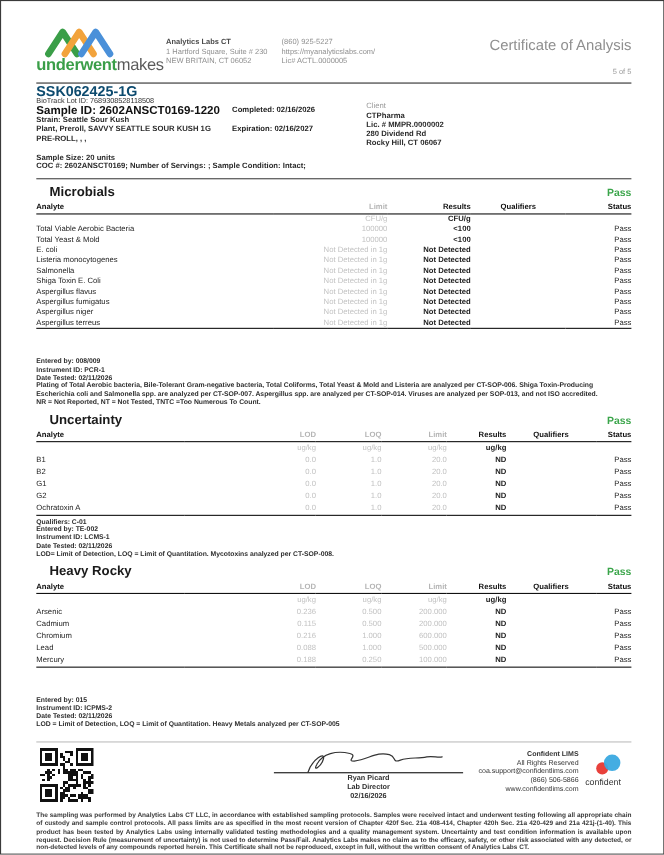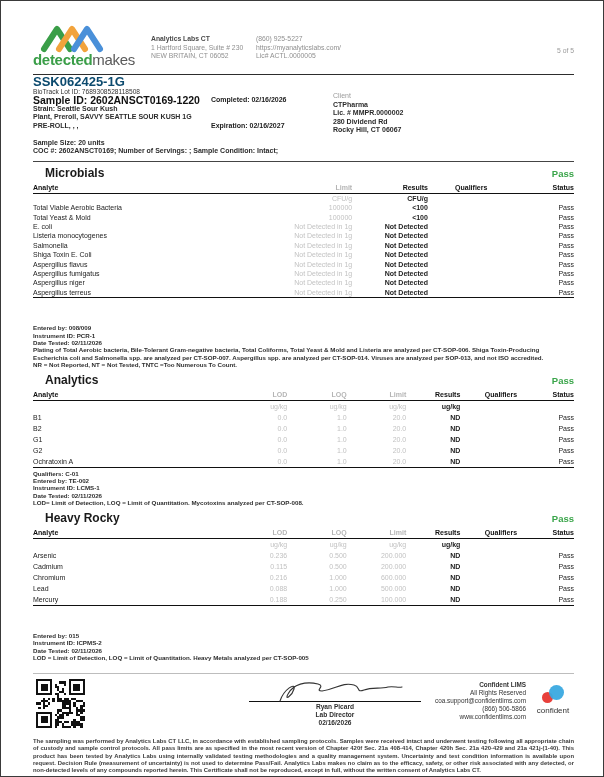--- a/index.html
+++ b/index.html
@@ -21,21 +21,21 @@
   .hdr-col .lab-name{color:#4a4a4a;font-weight:bold;}
   .hdr-right{margin-left:auto;text-align:right;margin-top:12px;}
   .coa-title{font-size:13.5px;color:#8f8f8f;}
   .page-ind{font-size:6.8px;color:#9a9a9a;margin-top:14px;}
   .rule-dark{border-top:1.6px solid #2d2d2d;margin-top:6px;}
   .rule-mid{border-top:1px solid #444;}
   
   .sample{position:relative;margin-top:3px;font-size:7px;line-height:8.6px;}
   .batch{font-size:13px;font-weight:bold;color:#0c4a6e;}
   .biotrack{font-size:6.6px;color:#333;margin-top:1px;}
-  .row-flex{display:flex;align-items:flex-end;}
+  .row-flex{display:flex;align-items:center;}
   .sample-id{font-size:10.5px;font-weight:bold;color:#111;width:178px;}
   .dates{font-weight:bold;color:#222;}
   .bold7{font-weight:bold;color:#2b2b2b;}
   .strain-block{width:178px;}
   .client{position:absolute;left:300px;top:14px;font-size:7px;line-height:8.6px;}
   .client-label{color:#9a9a9a;}
   .client .bold7{display:block;}
   .sample-meta{margin-top:8px;}
   
   .sec-head{display:flex;align-items:baseline;margin-top:4px;}
@@ -74,53 +74,54 @@
   .bottom-rule{border-top:1px solid #bdbdbd;margin-top:12px;}
   .bottom{display:flex;margin-top:5px;align-items:flex-start;}
   .qr{width:49px;height:49px;margin-left:3px;}
   .sig-block{width:190px;margin-left:155px;text-align:center;}
   .sig-svg{display:block;margin:0 auto;}
   .sig-line{border-bottom:1.6px solid #111;width:172px;margin:-4px auto 1px auto;}
   .sig-name,.sig-role,.sig-date{font-size:6.6px;line-height:7.8px;font-weight:bold;color:#2e2e2e;}
   .lims{margin-left:auto;display:flex;align-items:flex-start;}
   .lims-text{text-align:right;font-size:6.4px;line-height:8px;color:#333;margin-top:2px;}
   .lims-text .lims-name{font-weight:bold;}
-  .lims-logo{width:42px;margin-left:6px;text-align:center;margin-top:6px;}
+  .lims-logo{width:42px;margin-left:6px;margin-top:6px;}
   .circles{position:relative;width:22px;height:20px;margin:0 auto;}
   .circ-red{position:absolute;left:0;bottom:2px;width:11px;height:11px;border-radius:50%;background:#e8413c;}
   .circ-blue{position:absolute;right:0;top:0;width:15px;height:15px;border-radius:50%;background:#3aa9e0;opacity:0.95;}
   .lims-word{font-size:8px;color:#333;margin-top:1px;}
   .disclaimer{font-size:5.9px;line-height:7.1px;color:#3a3a3a;text-align:justify;margin-top:10px;font-weight:bold;}
 </style>
 </head>
 <body>
 
 <div class="page">
   <div class="content">
 
     <div class="hdr">
       <div class="logo-block">
         <svg class="logo-mountains" width="72" height="32" viewBox="0 0 72 32">
           <polyline points="5,28 18,8 31,28" fill="none" stroke="#3a9e48" stroke-width="6" stroke-linecap="round" stroke-linejoin="round"></polyline>
           <polyline points="20,28 33,8 46,28" fill="none" stroke="#f2a33c" stroke-width="6" stroke-linecap="round" stroke-linejoin="round"></polyline>
           <polyline points="35,28 48,8 61,28" fill="none" stroke="#4a90d9" stroke-width="6" stroke-linecap="round" stroke-linejoin="round"></polyline>
         </svg>
-        <div class="wordmark"><span class="wm-green">detected</span><span class="wm-dark">makes</span></div>
+        <div class="wordmark"><span class="wm-green">underwent</span><span class="wm-dark">makes</span></div>
       </div>
       <div class="hdr-col c1">
         <div class="lab-name">Analytics Labs CT</div>
         <div>1 Hartford Square, Suite # 230</div>
         <div>NEW BRITAIN, CT 06052</div>
       </div>
       <div class="hdr-col c2">
         <div>(860) 925-5227</div>
         <div>https://myanalyticslabs.com/</div>
         <div>Lic# ACTL.0000005</div>
       </div>
       <div class="hdr-right">
+        <div class="coa-title">Certificate of Analysis</div>
         <div class="page-ind">5 of 5</div>
       </div>
     </div>
     <div class="rule-dark"></div>
 
     <div class="sample">
       <div class="batch">SSK062425-1G</div>
       <div class="biotrack">BioTrack Lot ID: 7689308528118508</div>
       <div class="row-flex">
         <div class="sample-id">Sample ID: 2602ANSCT0169-1220</div>
@@ -247,21 +248,21 @@
           <div class="fn-line">Entered by: 008/009</div>
           <div class="fn-line">Instrument ID: PCR-1</div>
           <div class="fn-line">Date Tested: 02/11/2026</div>
           <div class="fn-line">Plating of Total Aerobic bacteria, Bile-Tolerant Gram-negative bacteria, Total Coliforms, Total Yeast &amp; Mold and Listeria are analyzed per CT-SOP-006. Shiga Toxin-Producing Escherichia coli and Salmonella spp. are analyzed per CT-SOP-007. Aspergillus spp. are analyzed per CT-SOP-014. Viruses are analyzed per SOP-013, and not ISO accredited.</div>
           <div class="fn-line">NR = Not Reported, NT = Not Tested, TNTC =Too Numerous To Count.</div>
         </div>
     </section>
 
     <section>
       <div class="sec-head">
-        <span class="sec-title">Analytics</span>
+        <span class="sec-title">Uncertainty</span>
         <span class="sec-pass">Pass</span>
       </div>
       <table class="coa cols7 tall">
           <thead>
             <tr>
               <th class="c0">Analyte</th>
               <th class="c1">LOD</th>
               <th class="c2">LOQ</th>
               <th class="c3">Limit</th>
               <th class="c4">Results</th>

